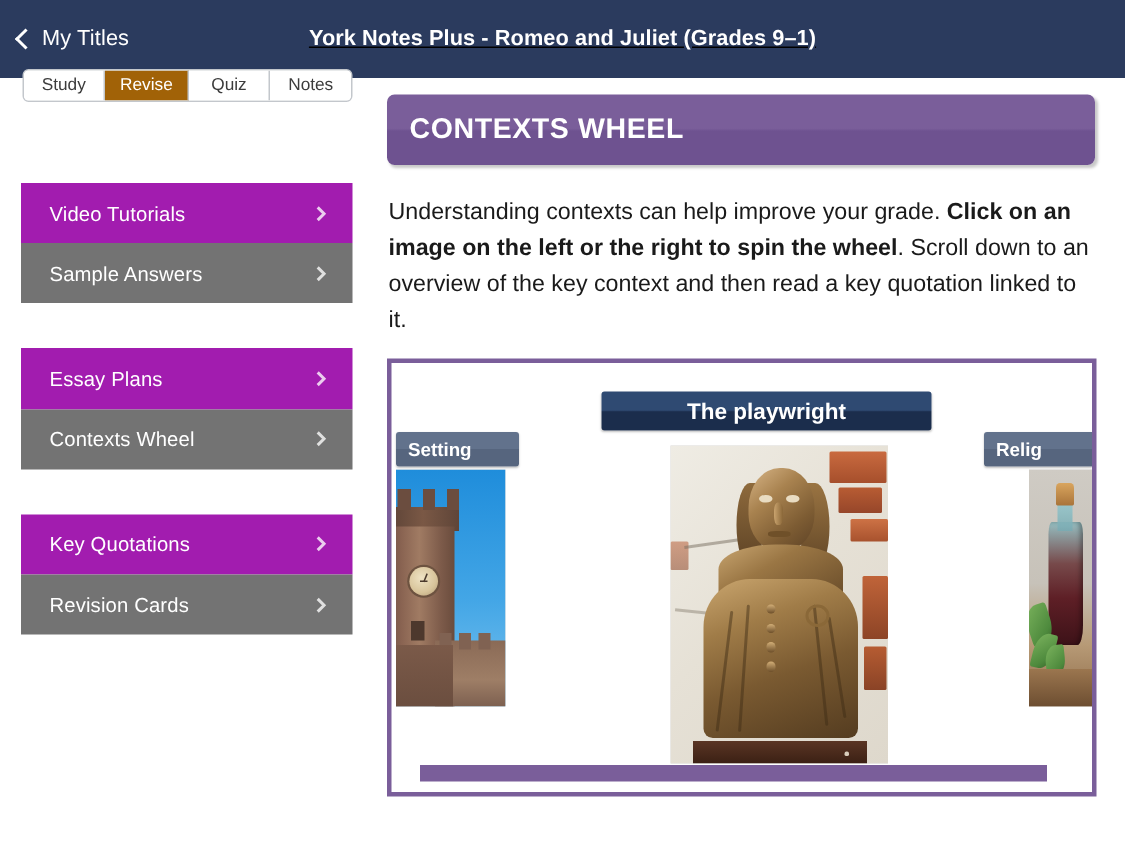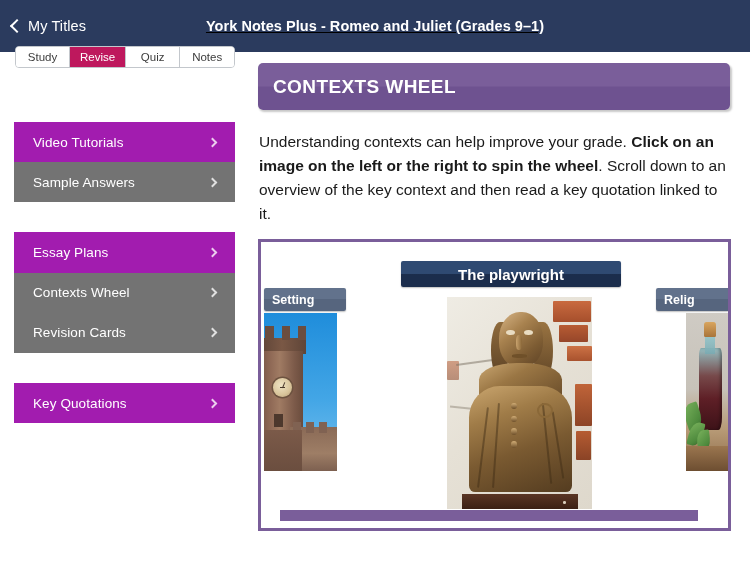--- a/index.html
+++ b/index.html
@@ -82,21 +82,21 @@
     color: #3c3c3c;
     background: #ffffff;
     border-right: 1px solid #c3c7cc;
     padding: 0 10px;
     min-width: 54px;
     cursor: pointer;
     white-space: nowrap;
   }
   .seg-tab:last-child { border-right: none; }
   .seg-tab.active {
-    background: #be185d;
+    background: #a16207;
     color: #ffffff;
   }
 
   
   .sidebar {
     position: absolute;
     top: 92px;
     left: 14px;
     width: 221px;
   }
@@ -408,27 +408,27 @@
     <div class="side-item red">
       <span class="side-label">Essay Plans</span>
       <span class="side-chev"></span>
     </div>
 
     <div class="side-item blue">
       <span class="side-label">Contexts Wheel</span>
       <span class="side-chev"></span>
     </div>
 
+    <div class="side-item red">
+      <span class="side-label">Key Quotations</span>
+      <span class="side-chev"></span>
+    </div>
+
     <div class="side-item blue">
       <span class="side-label">Revision Cards</span>
-      <span class="side-chev"></span>
-    </div>
-
-    <div class="side-item red">
-      <span class="side-label">Key Quotations</span>
       <span class="side-chev"></span>
     </div>
 
   </div>
 
   <div class="content">
 
     <div class="section-header">
       <span class="section-header-title">CONTEXTS WHEEL</span>
     </div>

